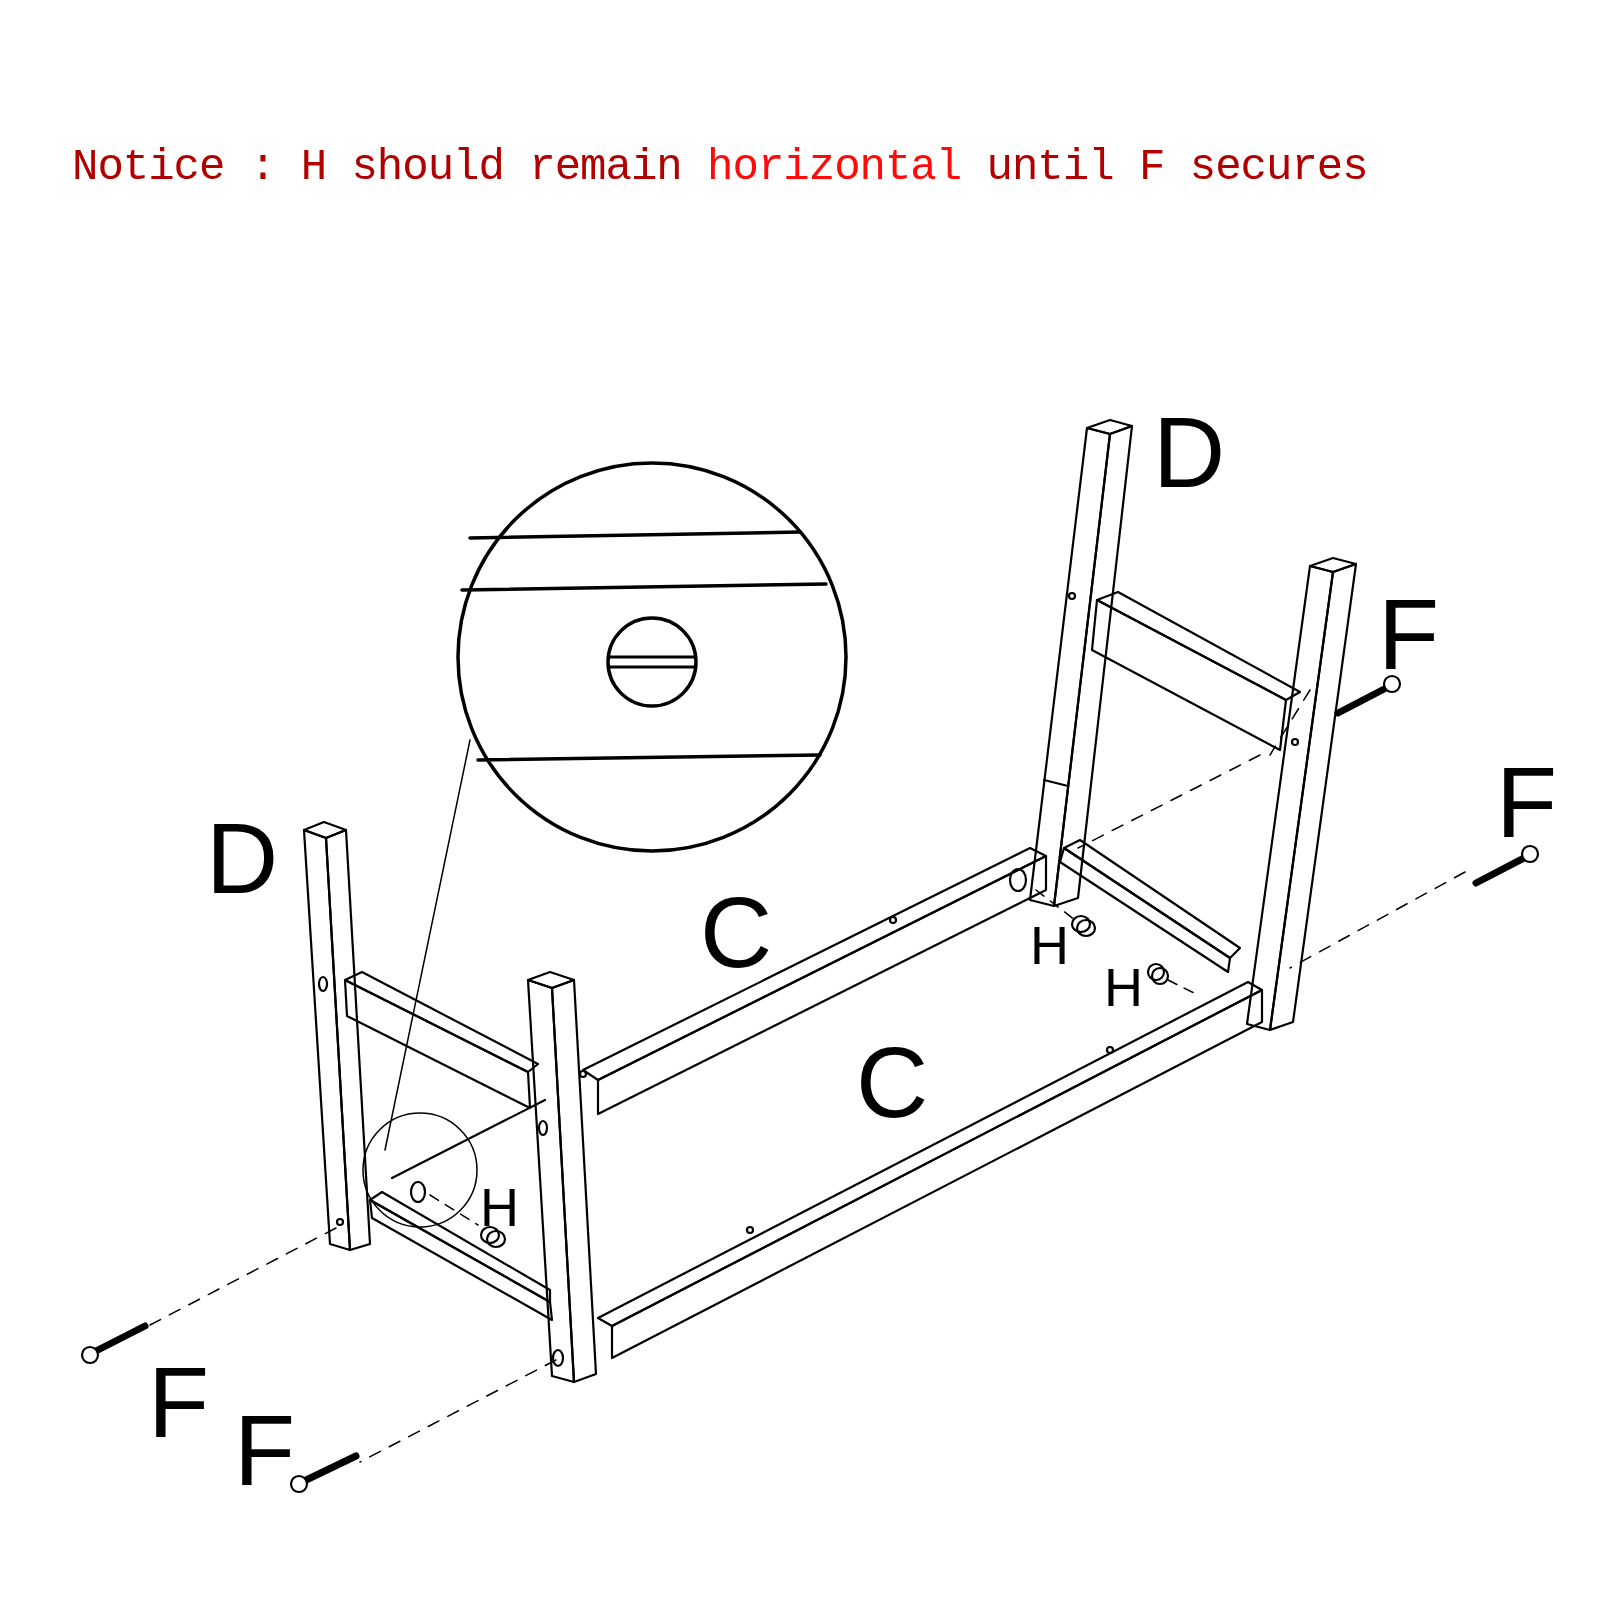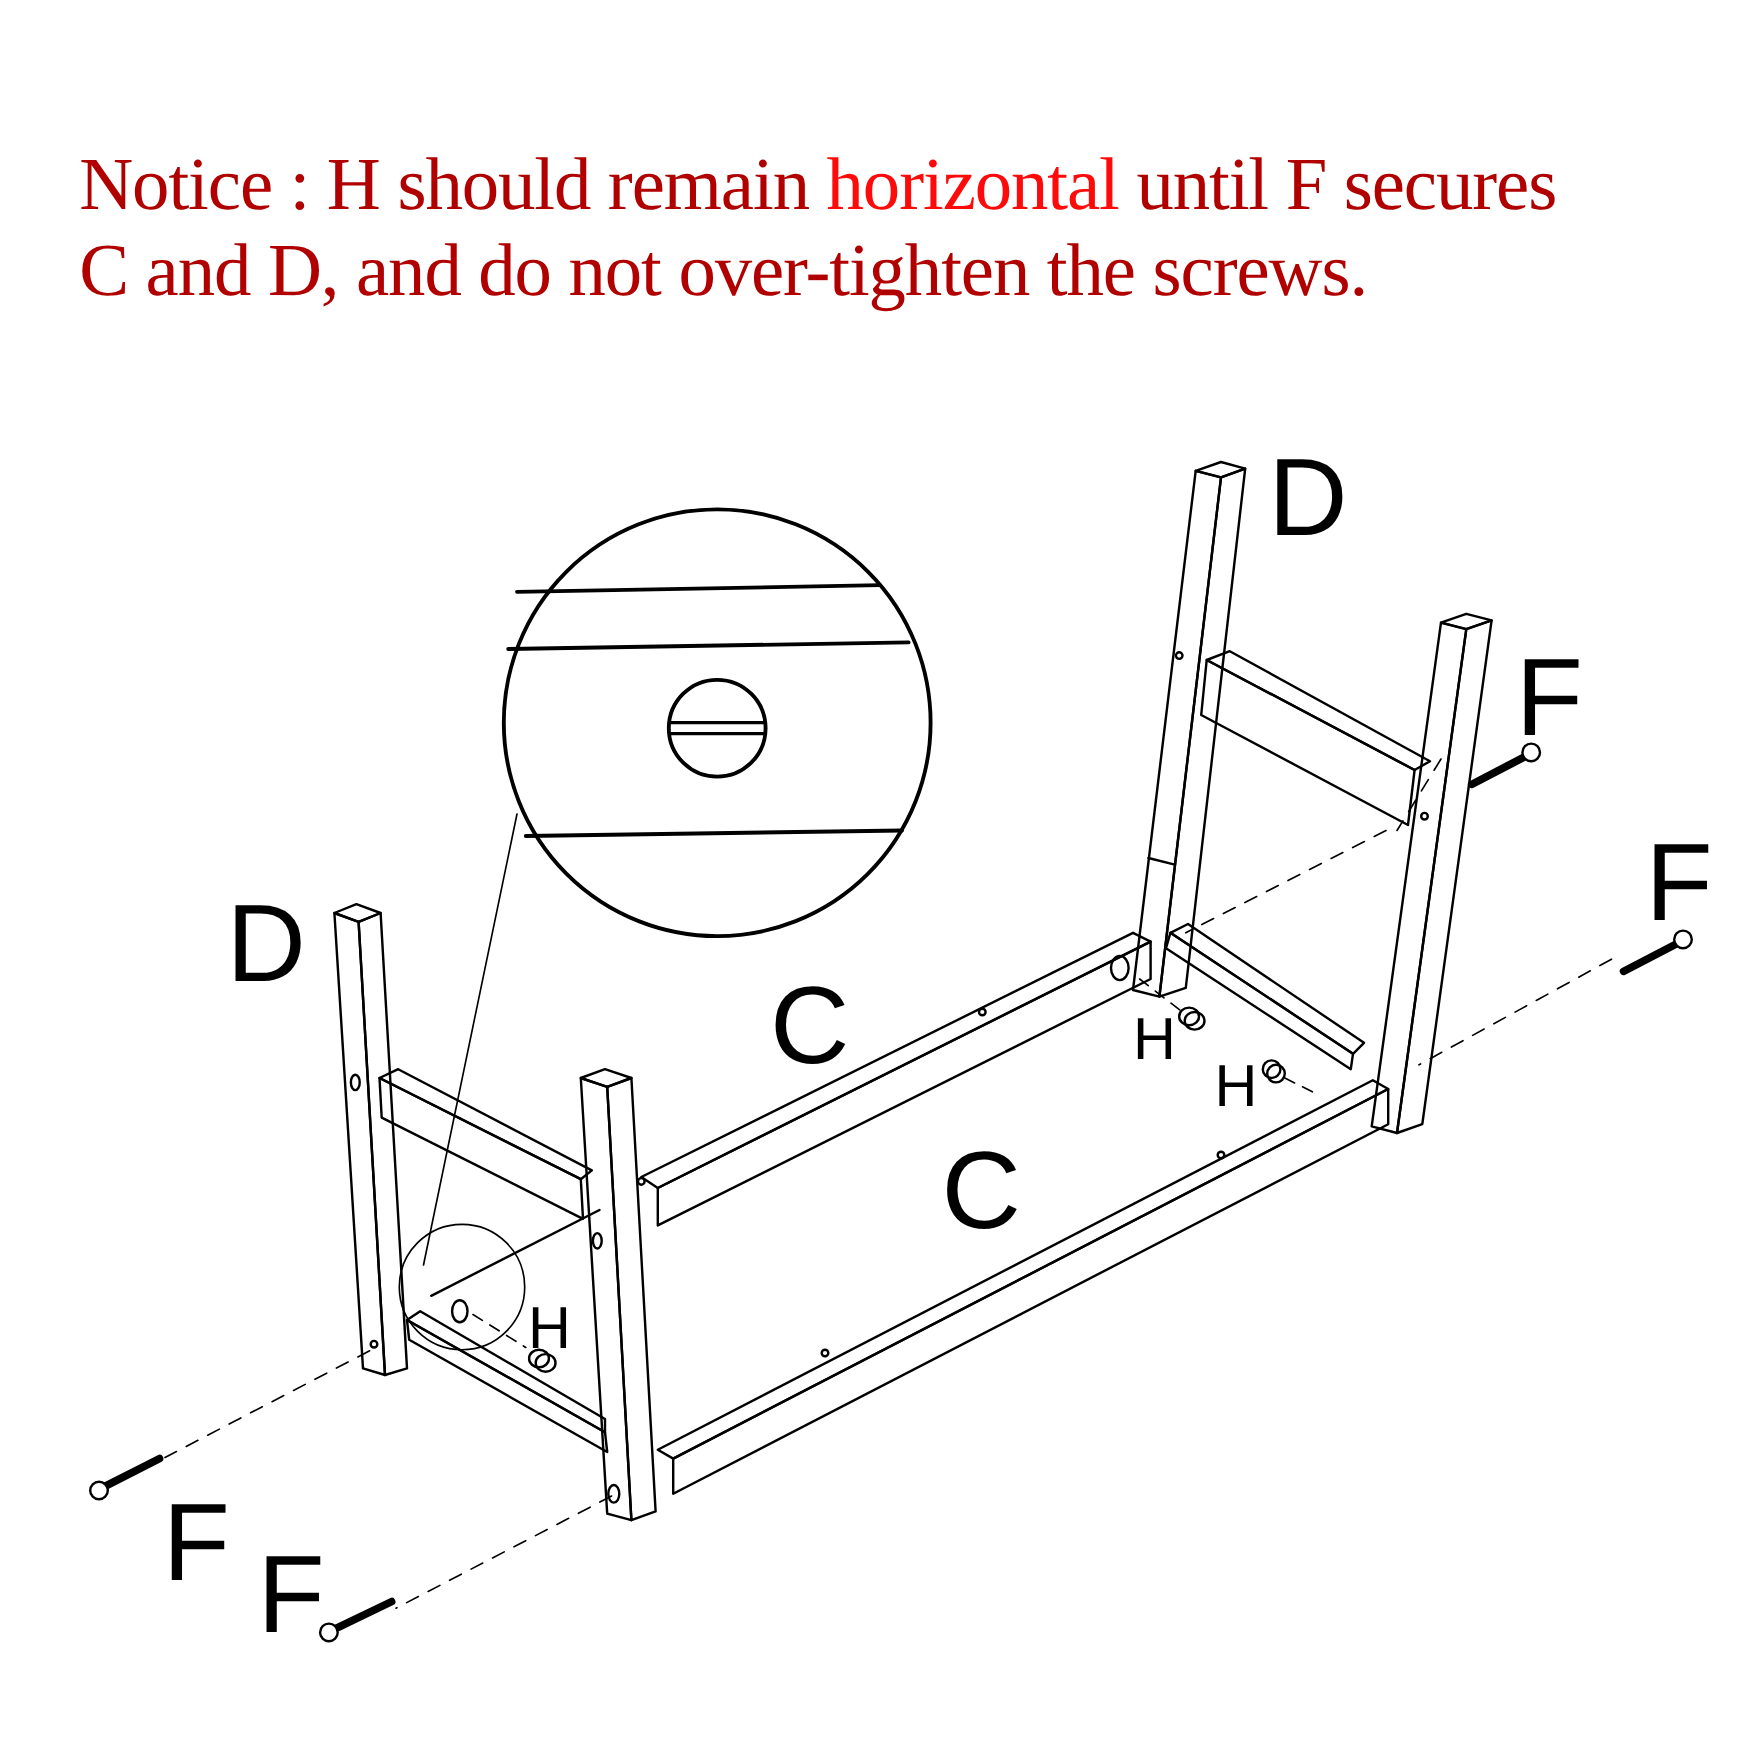--- a/index.html
+++ b/index.html
@@ -1,27 +1,26 @@
 <!DOCTYPE html>
 <html><head>
 <meta charset="utf-8">
 <style>
   html, body { margin:0; padding:0; background:#ffffff; }
   body { width:1600px; height:1600px; position:relative; overflow:hidden; font-family:"Liberation Sans", sans-serif; }
-  .notice { position:absolute; left:72px; top:128px; width:1480px; font-family:Liberation Serif, serif; font-size:68px; line-height:78px; color:#b00000; letter-spacing:-1px; }
+  .notice { position:absolute; left:72px; top:128px; width:1480px; font-family:Liberation Mono, monospace; font-size:44px; line-height:78px; color:#b00000; letter-spacing:-1px; }
   .notice .hl { color:#ff0a0a; }
   svg.diagram { position:absolute; left:0; top:0; }
   .lbl { position:absolute; font-family:"Liberation Sans", sans-serif; color:#000; line-height:1; }
 </style>
 </head>
 <body>
 
 <div class="notice">
   <div><span>Notice : H should remain </span><span class="hl">horizontal</span><span> until F secures</span></div>
-  <div>C and D, and do not over-tighten the screws.</div>
 </div>
 
 <svg class="diagram" width="1600" height="1600" viewBox="0 0 1600 1600" fill="none" stroke="#000" stroke-width="2.2" stroke-linejoin="round" stroke-linecap="round">
 
   <g>
     <circle cx="652" cy="657" r="194" stroke-width="3.5" fill="#fff"></circle>
     <line x1="470" y1="538" x2="800" y2="532" stroke-width="3.5"></line>
     <line x1="462" y1="590" x2="826" y2="584" stroke-width="3.5"></line>
     <line x1="478" y1="760" x2="820" y2="755" stroke-width="3.5"></line>
     <circle cx="652" cy="662" r="44" stroke-width="3.5"></circle>

